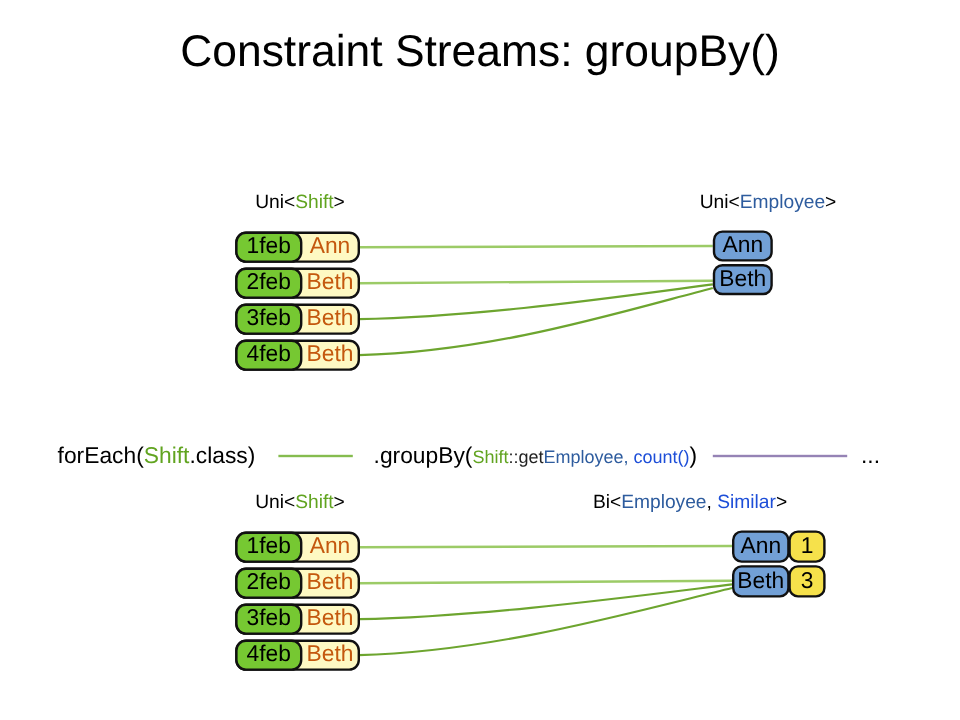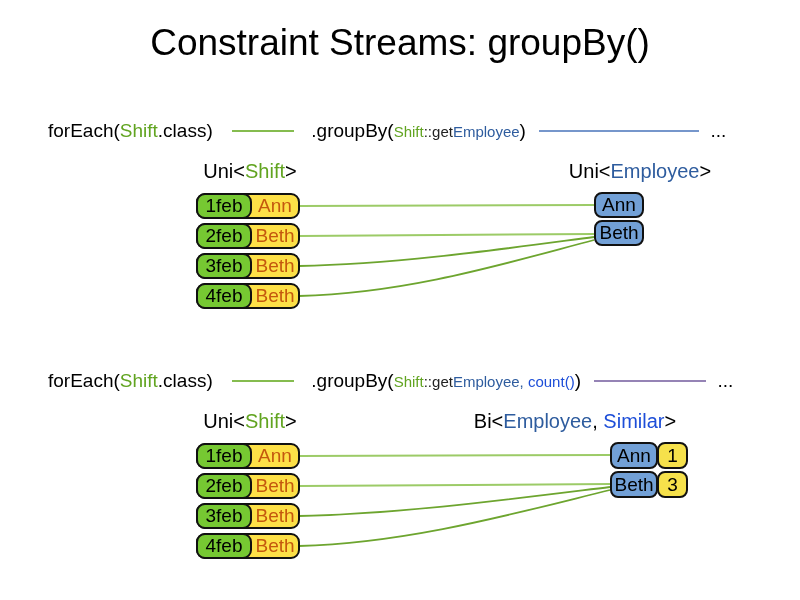--- a/index.html
+++ b/index.html
@@ -19,25 +19,25 @@
   .code-line .small{font-size:15px;}
   .c-green{color:#61A420;}
   .c-blue{color:#2E5C9E;}
   .c-gold{color:#1d4ed8;}
   .c-dark{color:#222;}
   .hline{display:inline-block;height:2px;vertical-align:5px;}
   .hline.green{width:62px;background:#85BC4F;margin:0 12px 0 14px;}
   .hline.blue{width:160px;background:#7696CB;margin:0 6px 0 8px;}
   .hline.purple{width:112px;background:#9583B5;margin:0 6px 0 8px;}
 
-  .dlabel{position:absolute;font-size:20px;text-align:center;white-space:nowrap;z-index:1;}
+  .dlabel{position:absolute;font-size:16px;text-align:center;white-space:nowrap;z-index:1;}
 
   .shift-table{position:absolute;z-index:1;}
   .shift-row{display:flex;align-items:stretch;box-sizing:border-box;
-    width:104px;height:26px;margin-bottom:4px;background:#fde047;
+    width:104px;height:26px;margin-bottom:4px;background:#fef9c3;
     border:2px solid #111;border-radius:9px;font-size:19px;line-height:22px;}
   .date-cell{box-sizing:border-box;display:block;width:56px;margin:-2px 0 -2px -2px;
     background:#76C832;border:2px solid #111;border-radius:9px;
     text-align:center;color:#000;}
   .emp-cell{flex:1;text-align:center;color:#C4580E;}
 
   .emp-box{position:absolute;box-sizing:border-box;width:50px;height:26px;
     background:#72A0D6;border:2px solid #111;border-radius:8px;
     font-size:19px;line-height:22px;text-align:center;color:#000;z-index:1;}
 
@@ -62,27 +62,20 @@
     <path d="M299,296 C410,293 510,262 594,240" fill="none" stroke-width="1.8" stroke="#6DA52F"></path>
 
     <path d="M299,456 L610,455" fill="none" stroke-width="2" stroke="#9CCB67"></path>
     <path d="M299,486 L610,484" fill="none" stroke-width="2" stroke="#9CCB67"></path>
     <path d="M299,516 C400,514 520,498 610,487" fill="none" stroke-width="1.8" stroke="#6DA52F"></path>
     <path d="M299,546 C410,543 520,512 610,490" fill="none" stroke-width="1.8" stroke="#6DA52F"></path>
   </svg>
 
   <h1 class="title">Constraint Streams: groupBy()</h1>
 
-  <div class="code-line" style="top:118px;">
-    <span>forEach(</span><span class="c-green">Shift</span><span>.class)</span>
-    <span class="hline green"></span>
-    <span>.groupBy(</span><span class="small c-green">Shift</span><span class="small c-dark">::get</span><span class="small c-blue">Employee</span><span>)</span>
-    <span class="hline blue"></span>
-    <span>...</span>
-  </div>
 
   <div class="dlabel" style="left:150px;top:160px;width:200px;">
     <span>Uni&lt;</span><span class="c-green">Shift</span><span>&gt;</span>
   </div>
   <div class="dlabel" style="left:520px;top:160px;width:240px;text-align:center;">
     <span>Uni&lt;</span><span class="c-blue">Employee</span><span>&gt;</span>
   </div>
 
   <div class="shift-table" style="left:196px;top:193px;">
     <div class="shift-row">

